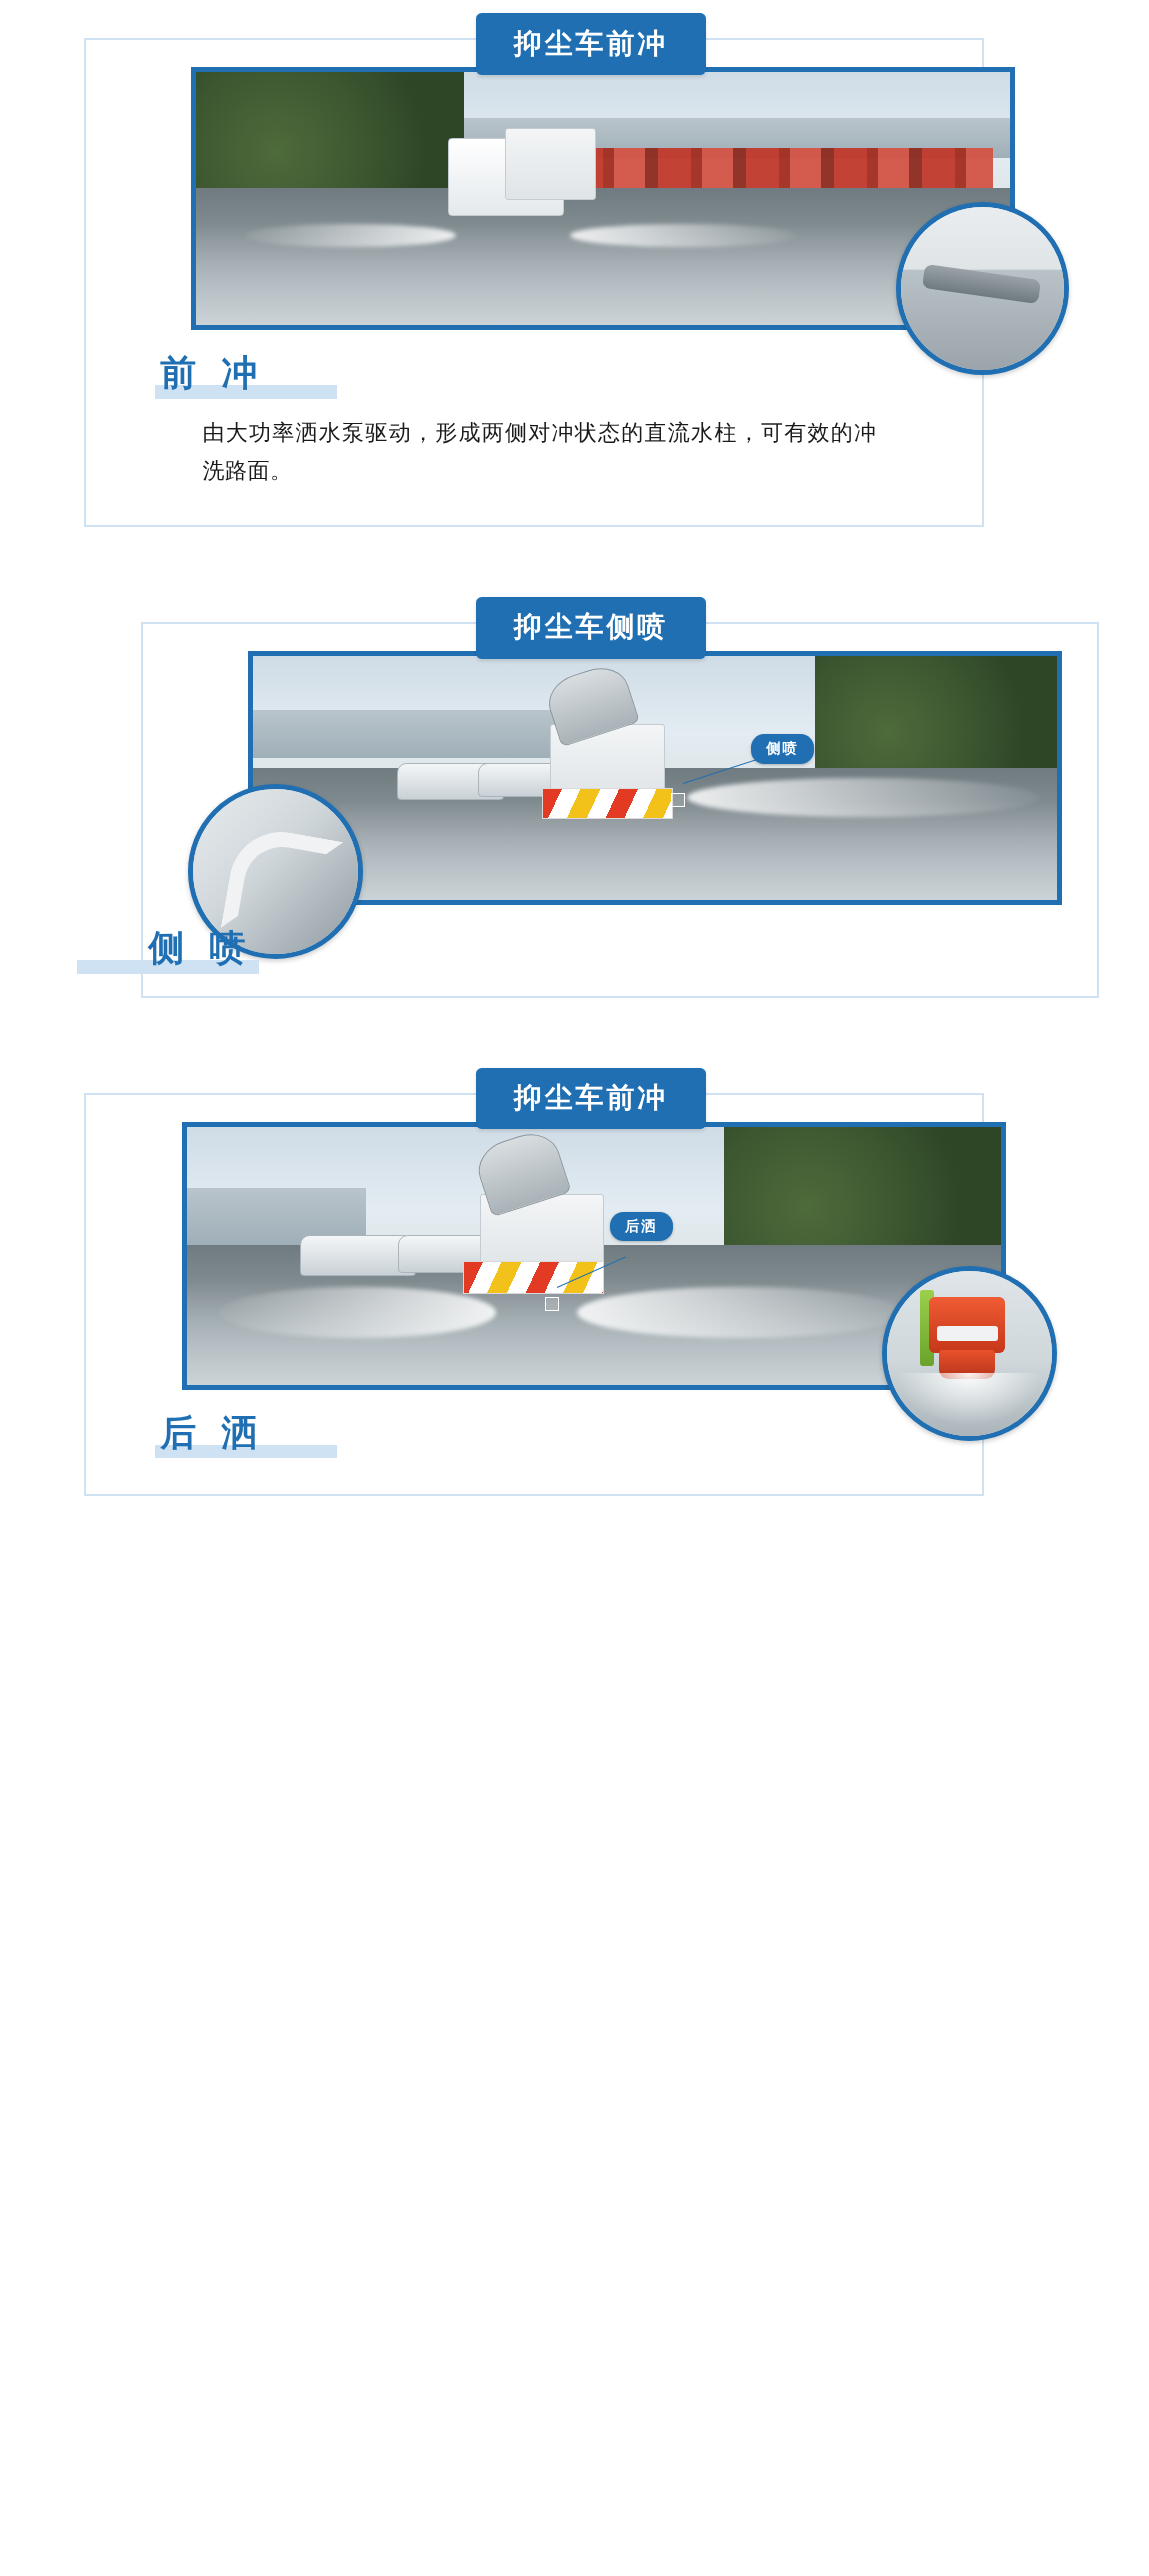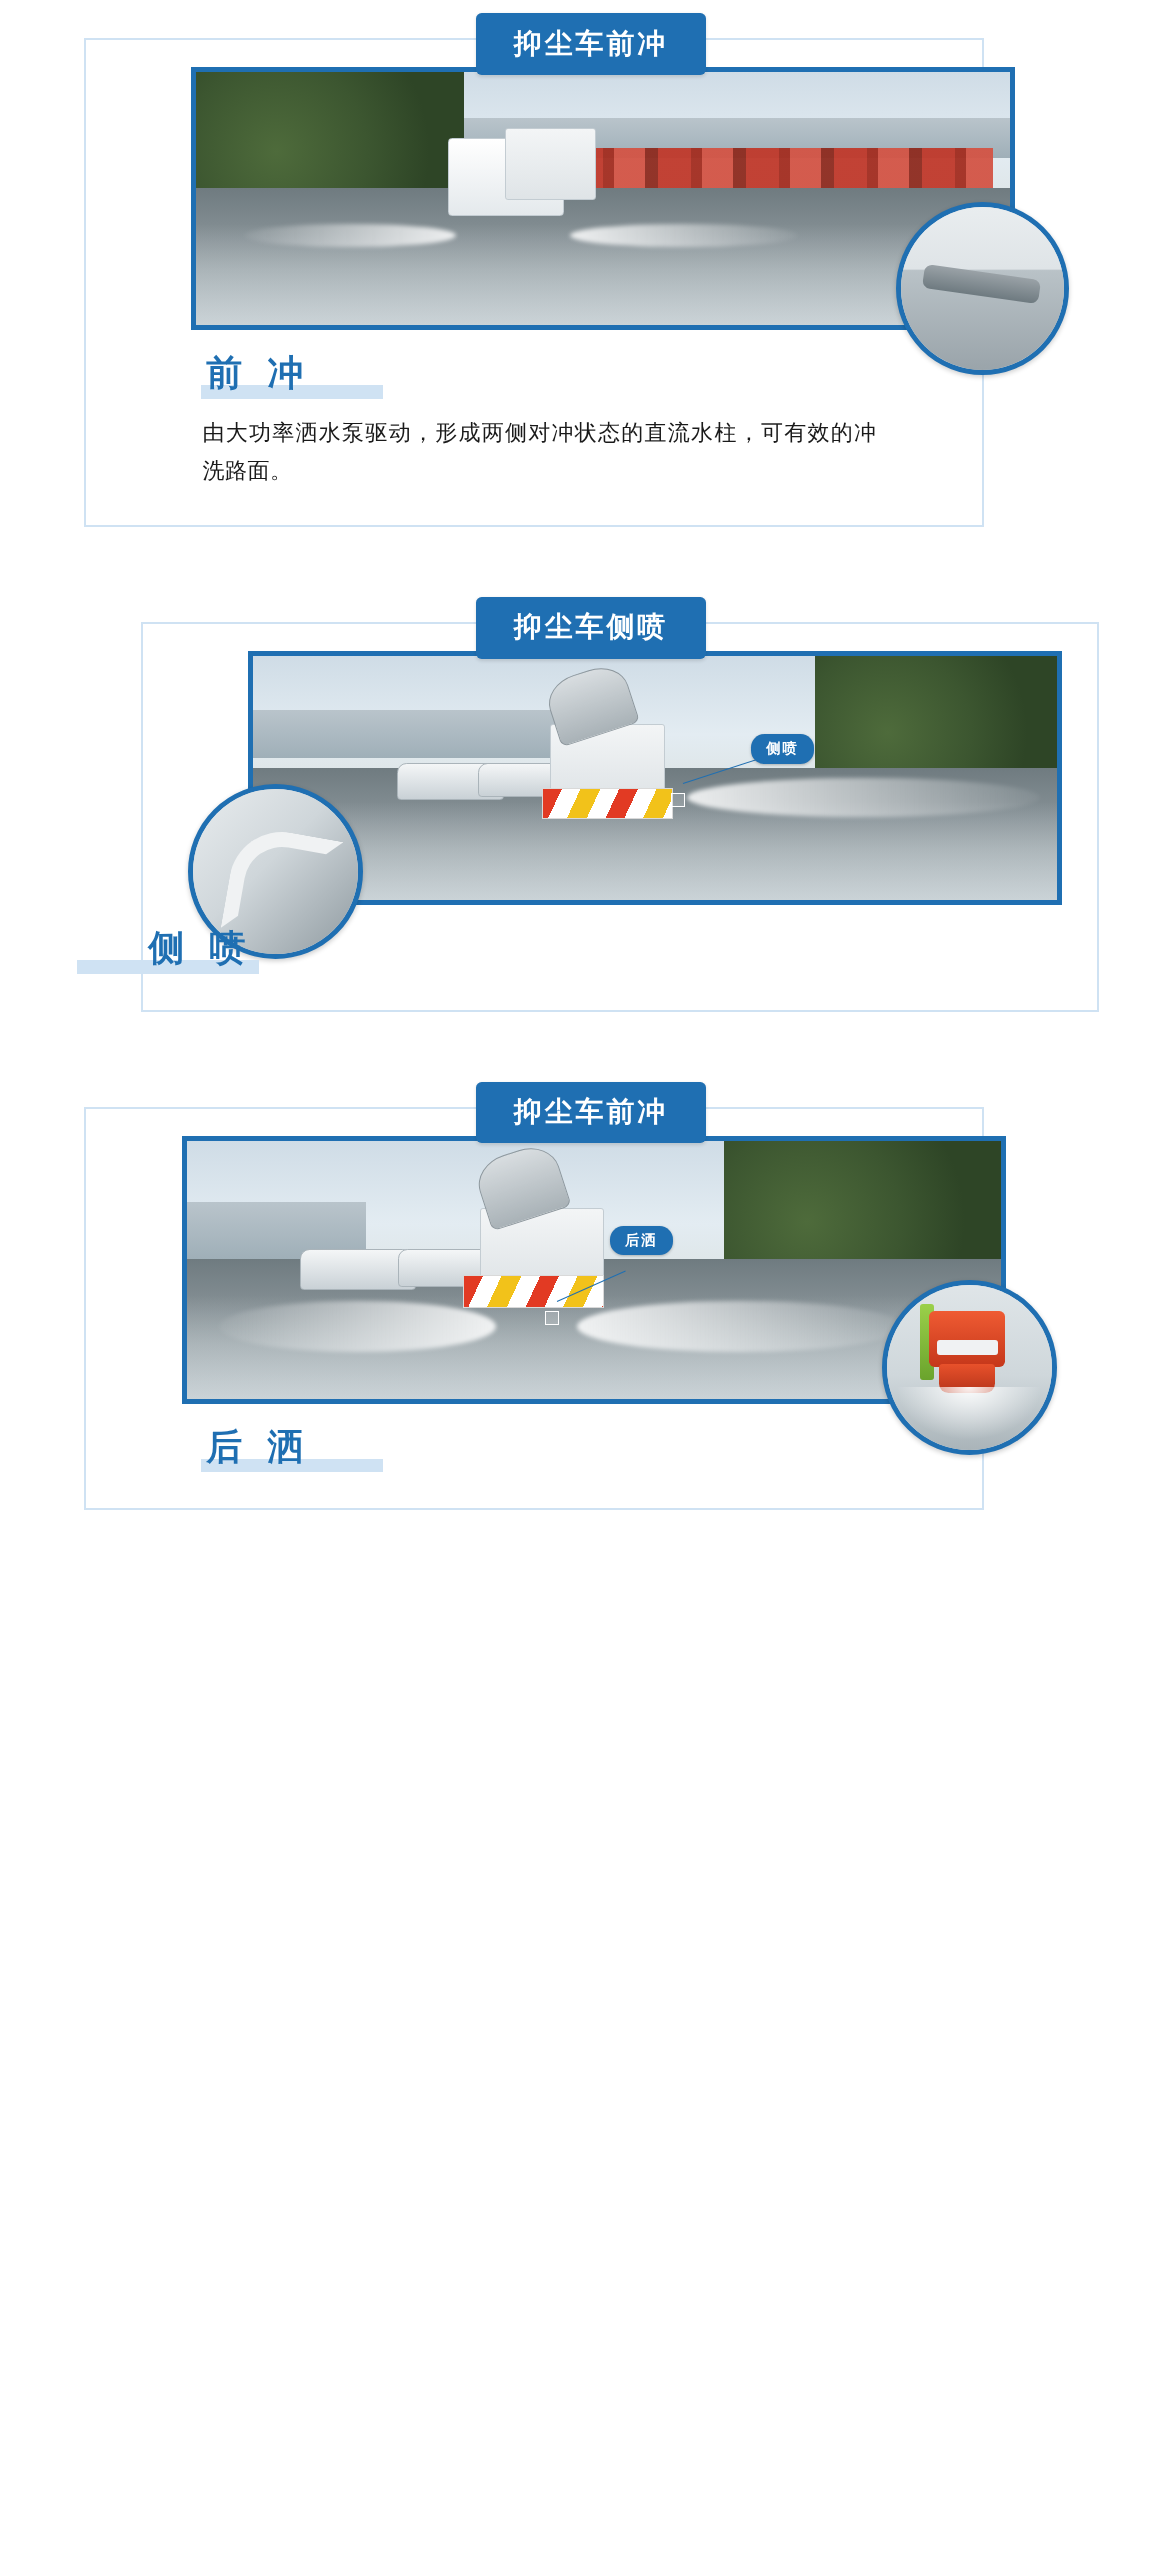--- a/index.html
+++ b/index.html
@@ -35,21 +35,21 @@
     border: 2.9px solid #cfe2f3;
     box-sizing: border-box;
   }
   .frame-a { 
     margin: 0 115px 0 0;
     padding: 27px 0 34px 0;
     border-color: #cfe2f3;
   }
   .frame-b {
     margin: 0 0 0 57px;
-    padding: 27px 0 34px 0;
+    padding: 27px 0 20px 0;
   }
   .frame-c {
     margin: 0 115px 0 0;
     padding: 27px 0 34px 0;
   }
 
   
   .title-wrap {
     position: relative;
     height: 0;
@@ -246,21 +246,21 @@
     width: 12.4px; height: 12.4px;
     border: 1.9px solid #ffffff;
     background: rgba(255,255,255,.15);
   }
 
   
   .head-row {
     display: flex;
     align-items: flex-end;
     margin: 25px 0 0 0;
-    padding: 0 0 0 115px;
+    padding: 0 0 0 69px;
   }
   .head-row.right {
     justify-content: flex-start;
     padding: 0 86px 0 0;
   }
   .head-word {
     position: relative;
     font-size: 36px;
     font-weight: bold;
     color: #1f6fb2;

